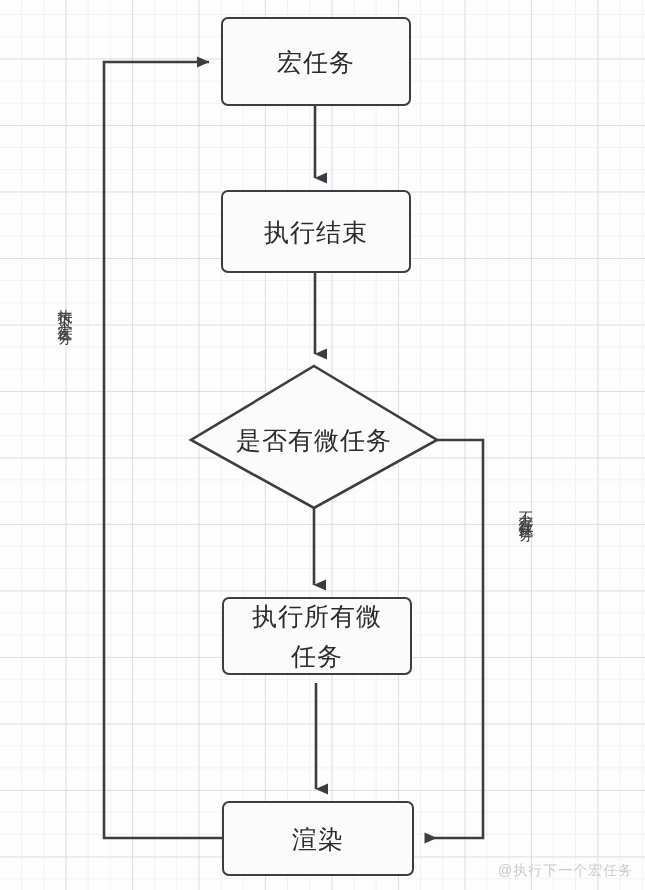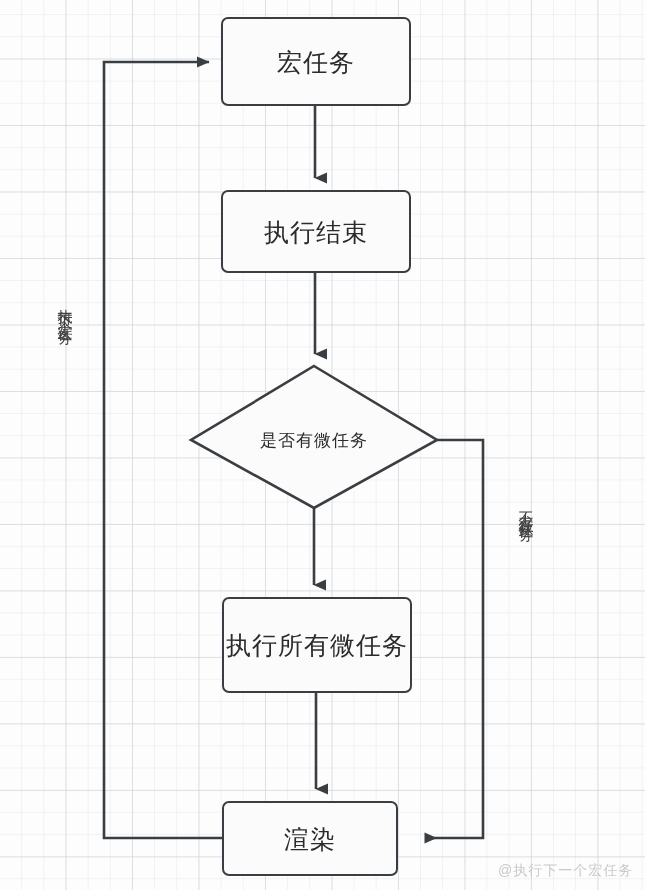--- a/index.html
+++ b/index.html
@@ -55,21 +55,21 @@
   }
   .proc-two-line {
     font-size: 25px;
     line-height: 40px;
   }
   .decision-label {
     position: absolute;
     display: flex;
     align-items: center;
     justify-content: center;
-    font-size: 17px;
+    font-size: 25px;
     letter-spacing: 1px;
     color: #2b2b2b;
     text-align: center;
   }
   .vlabel {
     position: absolute;
     writing-mode: vertical-rl;
     text-orientation: upright;
     font-size: 15px;
     line-height: 21px;
@@ -126,26 +126,26 @@
   </div>
 
   <div class="node proc" style="left:221px; top:17px; width:190px; height:89px;">
     <span>宏任务</span>
   </div>
 
   <div class="decision-label" style="left:191px; top:410px; width:246px; height:60px;">
     <span>是否有微任务</span>
   </div>
 
-  <div class="node proc proc-two-line" style="left:222px; top:597px; width:190px; height:96px; ">
+  <div class="node proc proc-two-line" style="left:222px; top:597px; width:190px; height:78px; flex-direction:column;">
     <span>执行所有微</span>
     <span>任务</span>
   </div>
 
-  <div class="node proc" style="left:222px; top:801px; width:176px; height:75px;align-items:center;">
+  <div class="node proc" style="left:222px; top:801px; width:192px; height:75px;align-items:center;">
     <span>渲染</span>
   </div>
 
   <div class="vlabel" style="left:55px; top:297px;">执行下一个宏任务</div>
 
   <div class="vlabel" style="left:516px; top:500px;">不存在微任务</div>
 
   <div class="watermark" style="left:498px; top:862px;">@执行下一个宏任务</div>
 
 </div>

